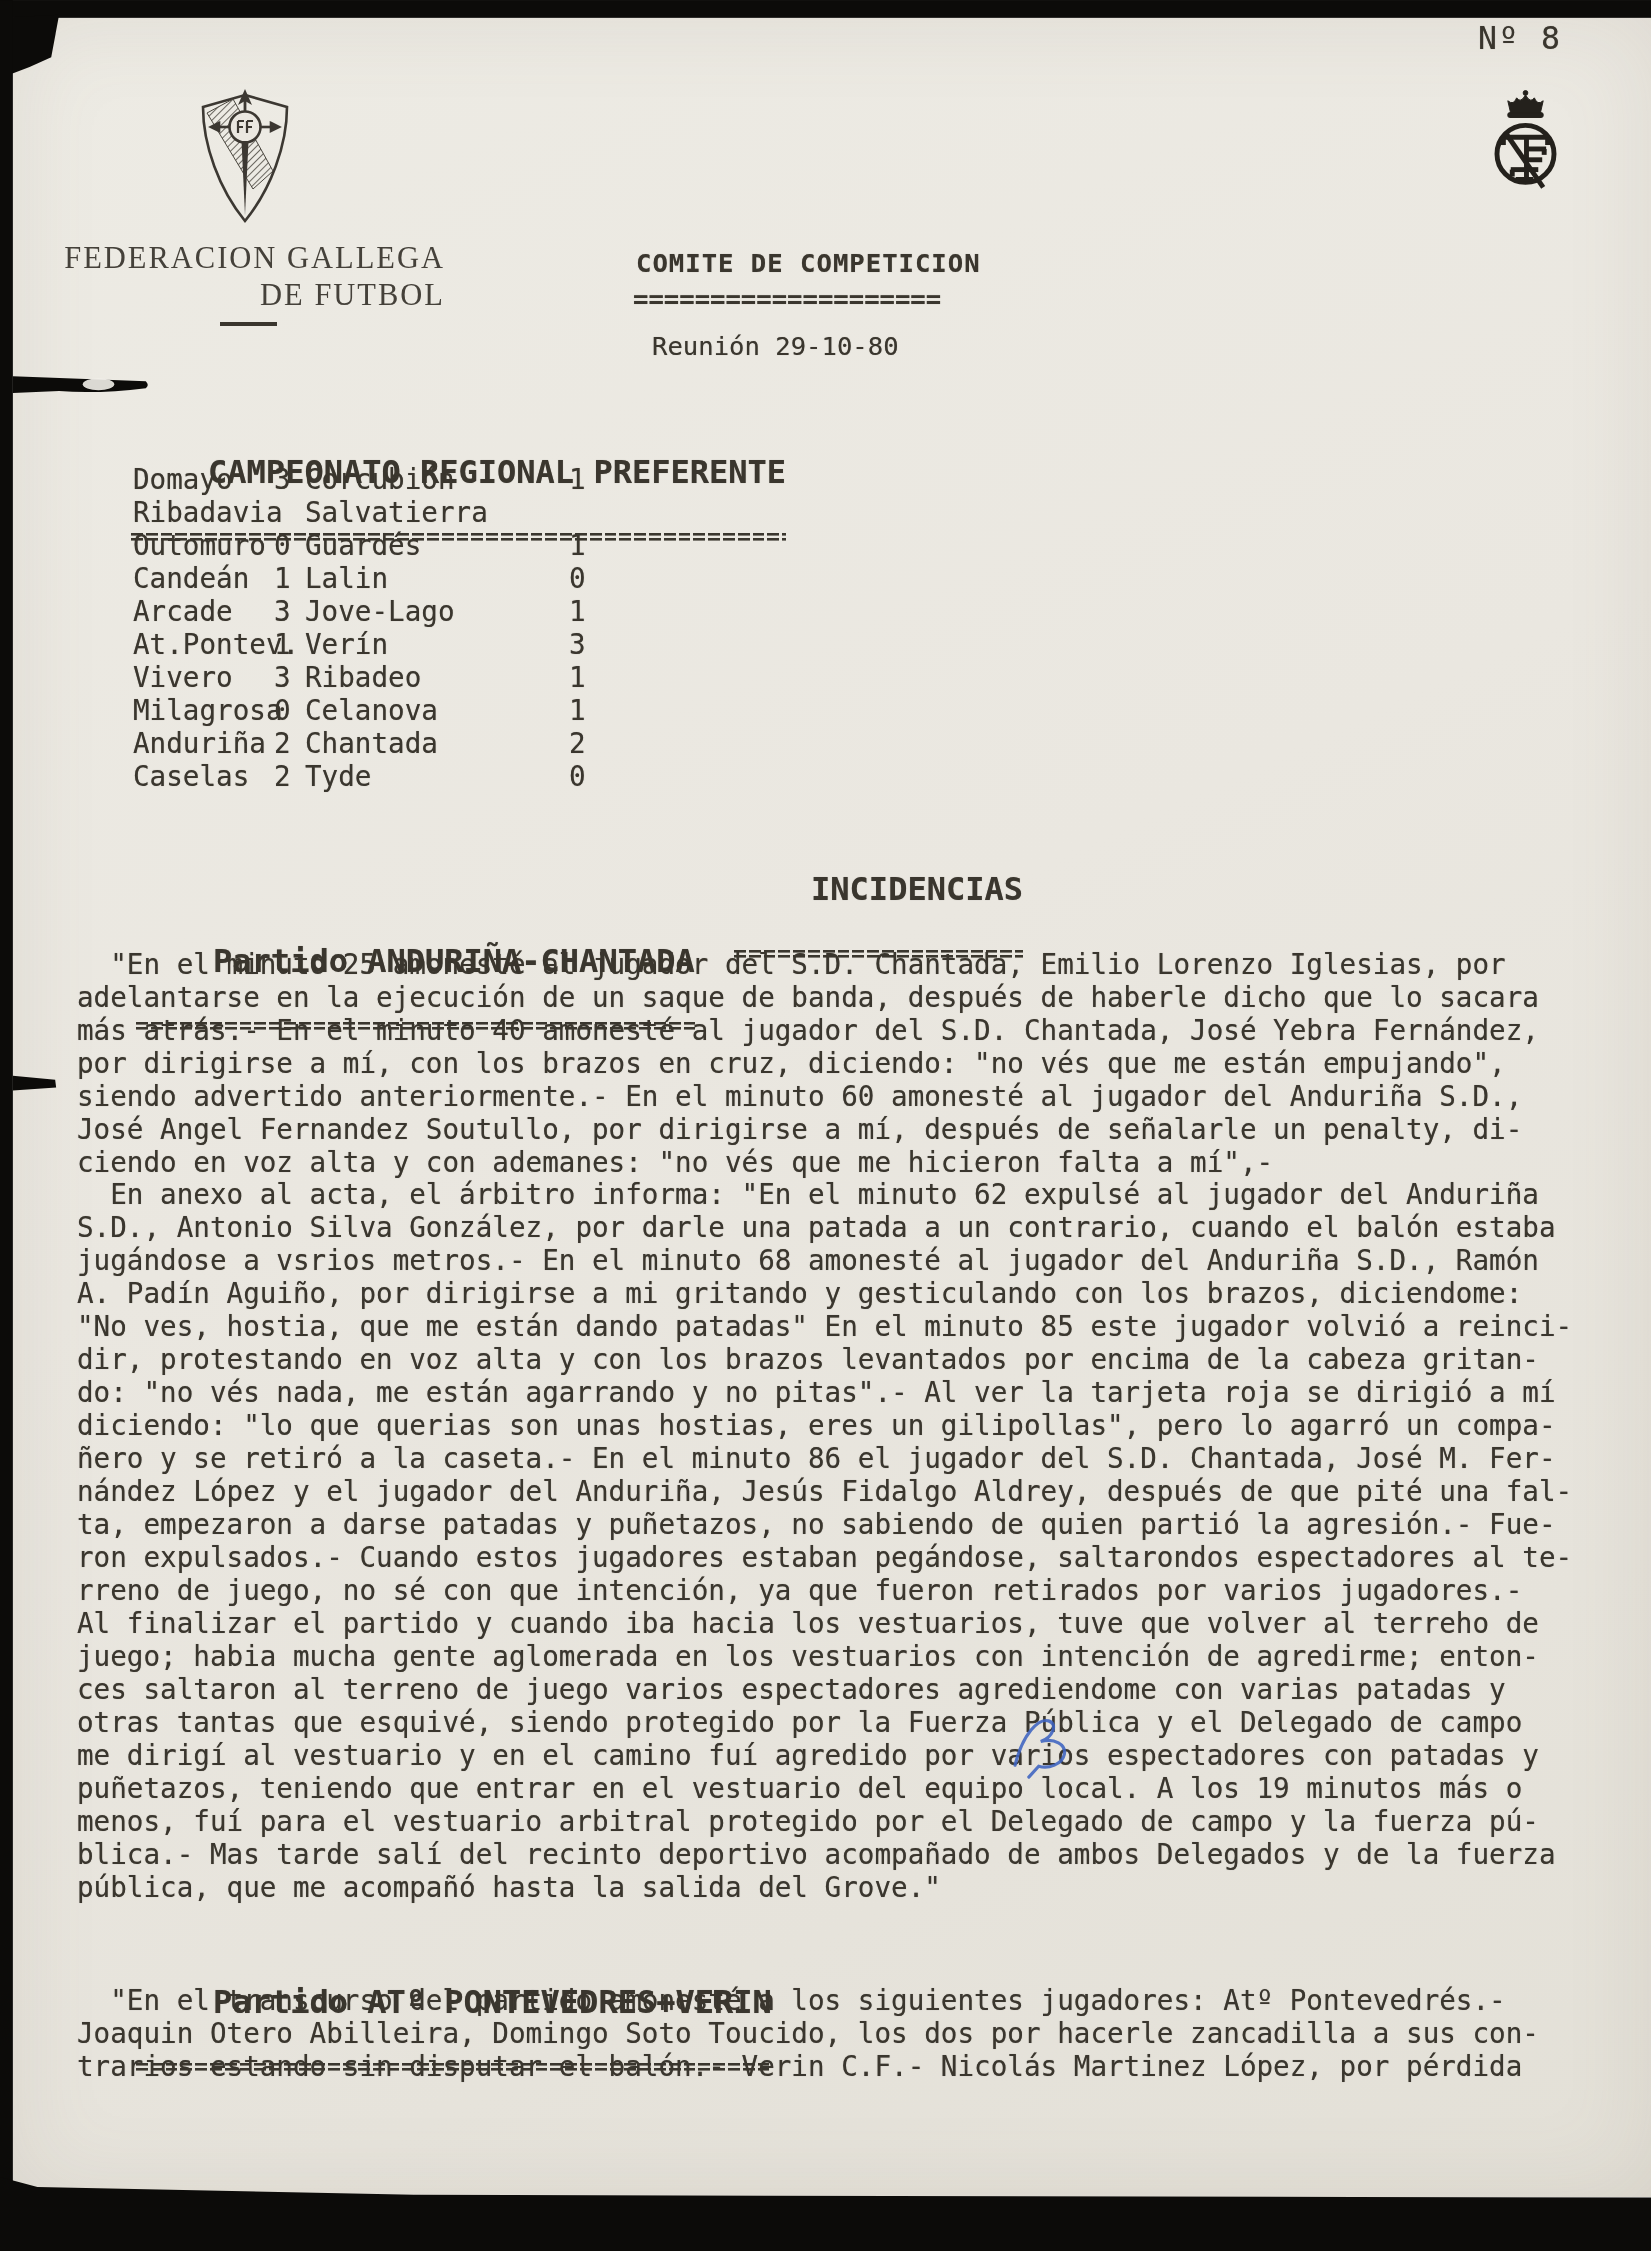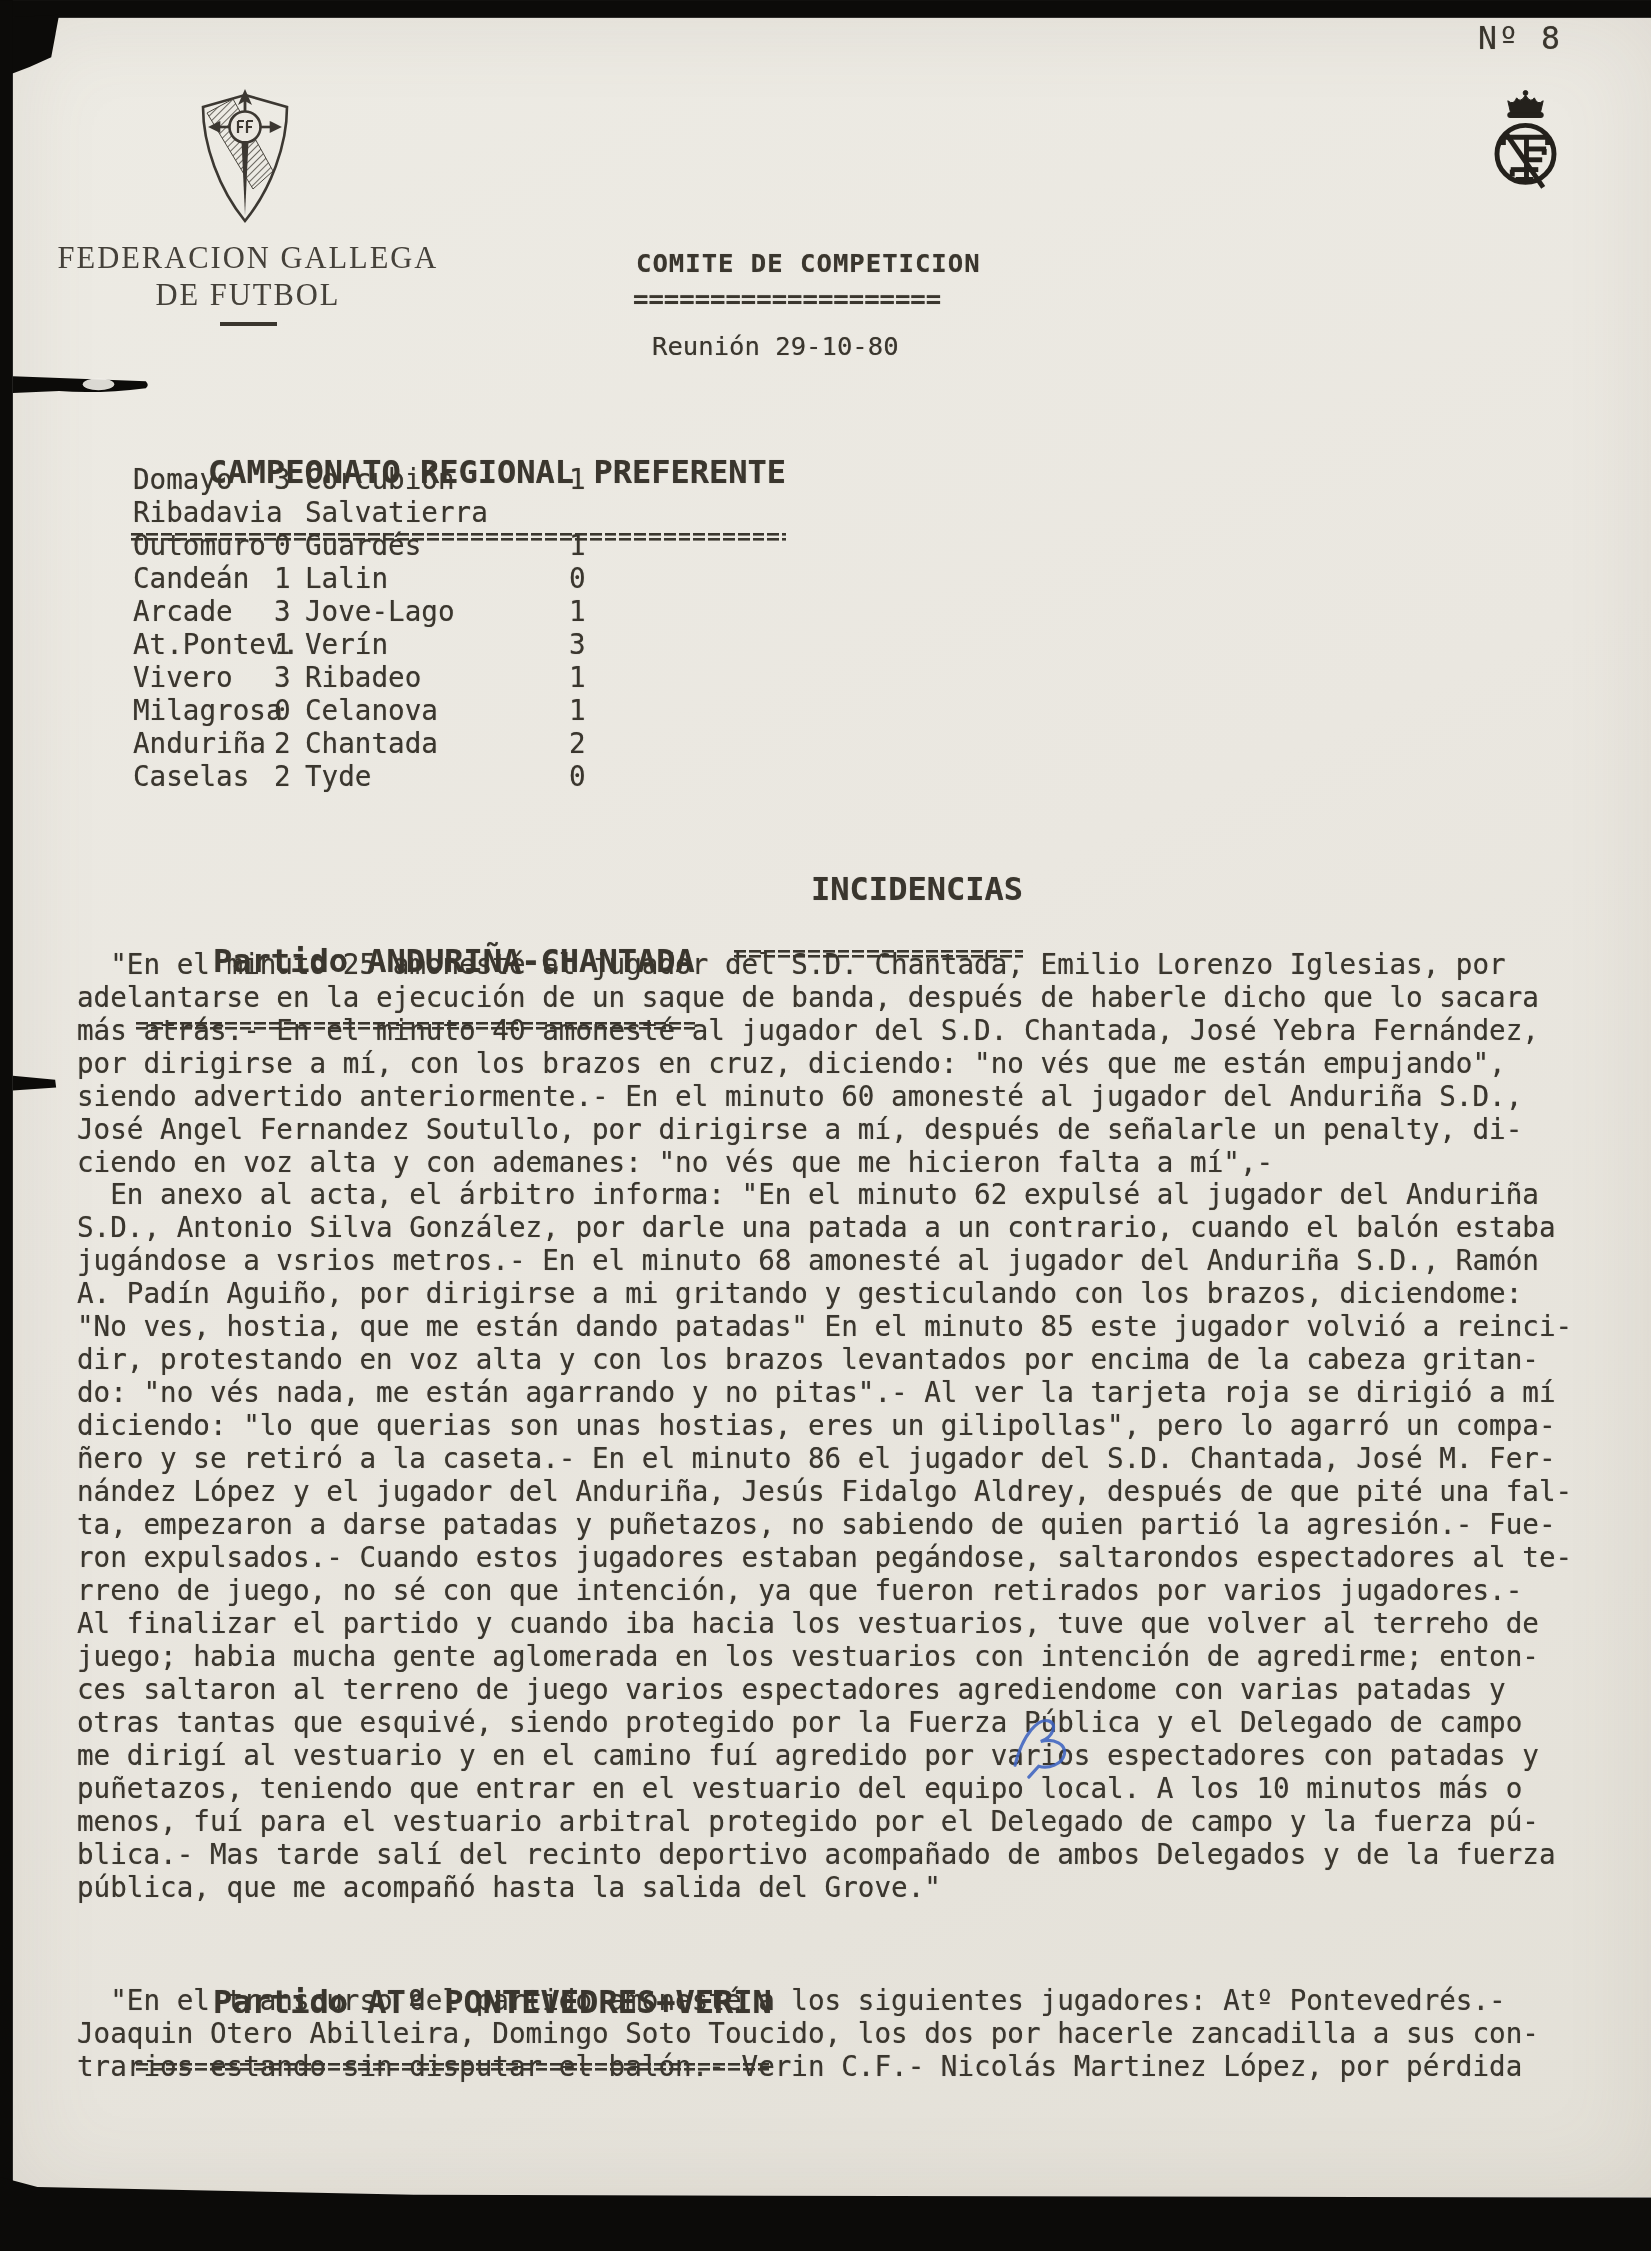--- a/index.html
+++ b/index.html
@@ -5,21 +5,21 @@
   html,body{margin:0;padding:0;background:#0c0b09;}
   .stage{position:relative;width:1652px;height:2252px;background:#a3a3a3;overflow:hidden;
          font-family:"DejaVu Sans Mono",monospace;}
   .paper{position:absolute;left:12.8px;top:17.7px;width:1639px;height:2179px;
          background:linear-gradient(155deg,#edebe4 0%,#eae7e0 45%,#e6e3db 78%,#e3e0d7 100%);
          box-shadow:inset 0 0 89px rgba(120,110,90,.12);}
   .ink{color:#3a362e;text-shadow:0 0 0.7px rgba(58,54,46,.55);}
   .abs{position:absolute;}
   
   .doc-number{left:1478px;top:19.7px;font-size:31.5px;letter-spacing:2px;}
-  .letterhead{left:51px;top:240px;width:394px;text-align:center;
+  .letterhead{left:51px;top:240px;width:394px;text-align:right;
               font-family:"Liberation Serif","DejaVu Serif",serif;
               font-size:30.5px;letter-spacing:2px;color:#45413a;line-height:37px;}
   .org-dash{width:57px;height:3.9px;background:#3a362e;margin:7.9px auto 0 auto;}
   .committee{left:636px;top:248px;font-size:25.6px;font-weight:bold;letter-spacing:1px;}
   .committee-rule{left:633px;top:284px;font-size:25.6px;font-weight:bold;letter-spacing:0;}
   .meeting{left:652px;top:331px;font-size:25.6px;}
   
   .h-block{font-size:32px;font-weight:bold;white-space:pre;}
   .dline{height:8.9px;margin-top:3px;color:#3a362e;
          background-image:
@@ -161,21 +161,21 @@
       <div class="tline">ñero y se retiró a la caseta.- En el minuto 86 el jugador del S.D. Chantada, José M. Fer-</div>
       <div class="tline">nández López y el jugador del Anduriña, Jesús Fidalgo Aldrey, después de que pité una fal-</div>
       <div class="tline">ta, empezaron a darse patadas y puñetazos, no sabiendo de quien partió la agresión.- Fue-</div>
       <div class="tline">ron expulsados.- Cuando estos jugadores estaban pegándose, saltarondos espectadores al te-</div>
       <div class="tline">rreno de juego, no sé con que intención, ya que fueron retirados por varios jugadores.-</div>
       <div class="tline">Al finalizar el partido y cuando iba hacia los vestuarios, tuve que volver al terreho de</div>
       <div class="tline">juego; habia mucha gente aglomerada en los vestuarios con intención de agredirme; enton-</div>
       <div class="tline">ces saltaron al terreno de juego varios espectadores agrediendome con varias patadas y</div>
       <div class="tline">otras tantas que esquivé, siendo protegido por la Fuerza Pública y el Delegado de campo</div>
       <div class="tline">me dirigí al vestuario y en el camino fuí agredido por varios espectadores con patadas y</div>
-      <div class="tline">puñetazos, teniendo que entrar en el vestuario del equipo local. A los 10 minutos más o</div>
+      <div class="tline">puñetazos, teniendo que entrar en el vestuario del equipo local. A los 19 minutos más o</div>
       <div class="tline">menos, fuí para el vestuario arbitral protegido por el Delegado de campo y la fuerza pú-</div>
       <div class="tline">blica.- Mas tarde salí del recinto deportivo acompañado de ambos Delegados y de la fuerza</div>
       <div class="tline">pública, que me acompañó hasta la salida del Grove."</div>
     </div>
 
   <div class="abs ink h-block" style="left:136px;top:1945px;text-align:right;">
     <span>Partido ATº PONTEVEDRES+VERIN</span>
     <div class="dline"></div>
   </div>
   <div class="abs ink para" style="top:1984px;">

